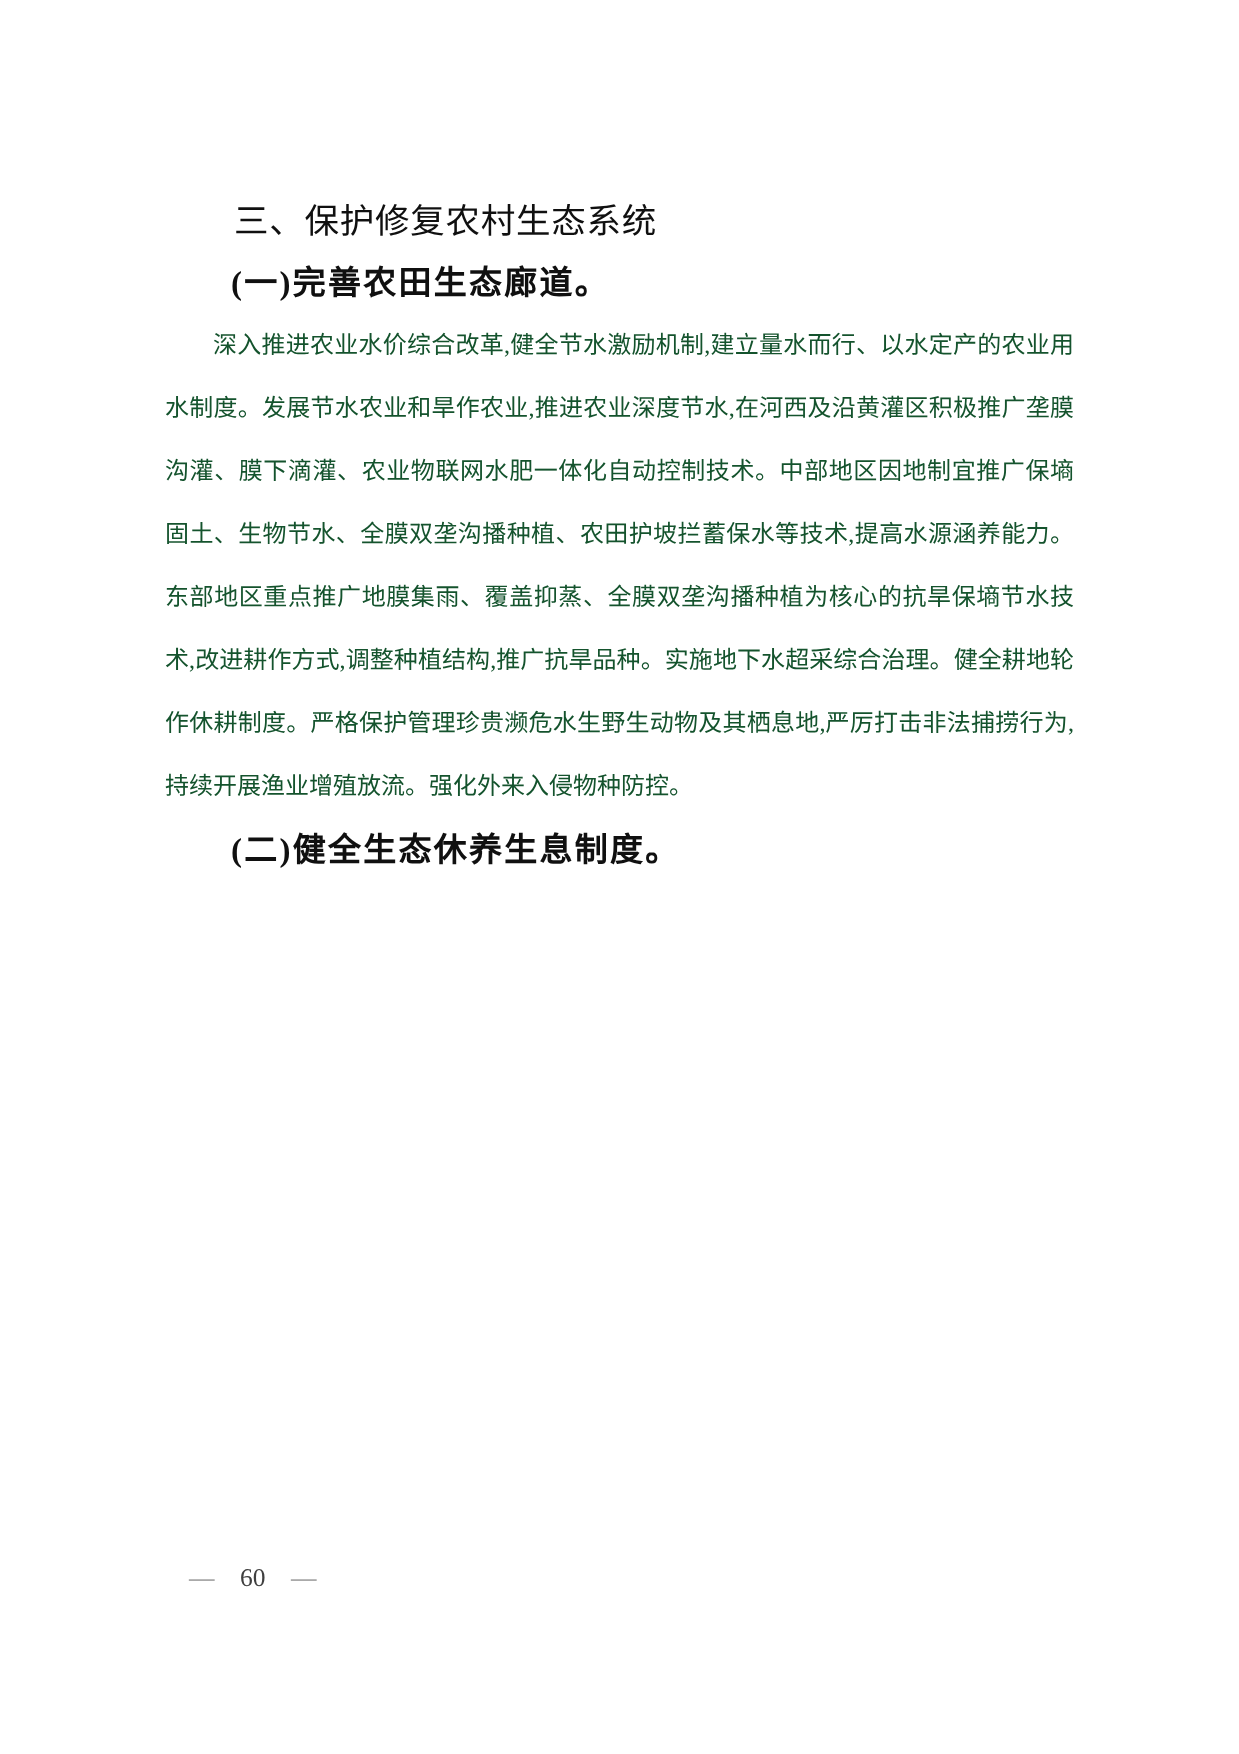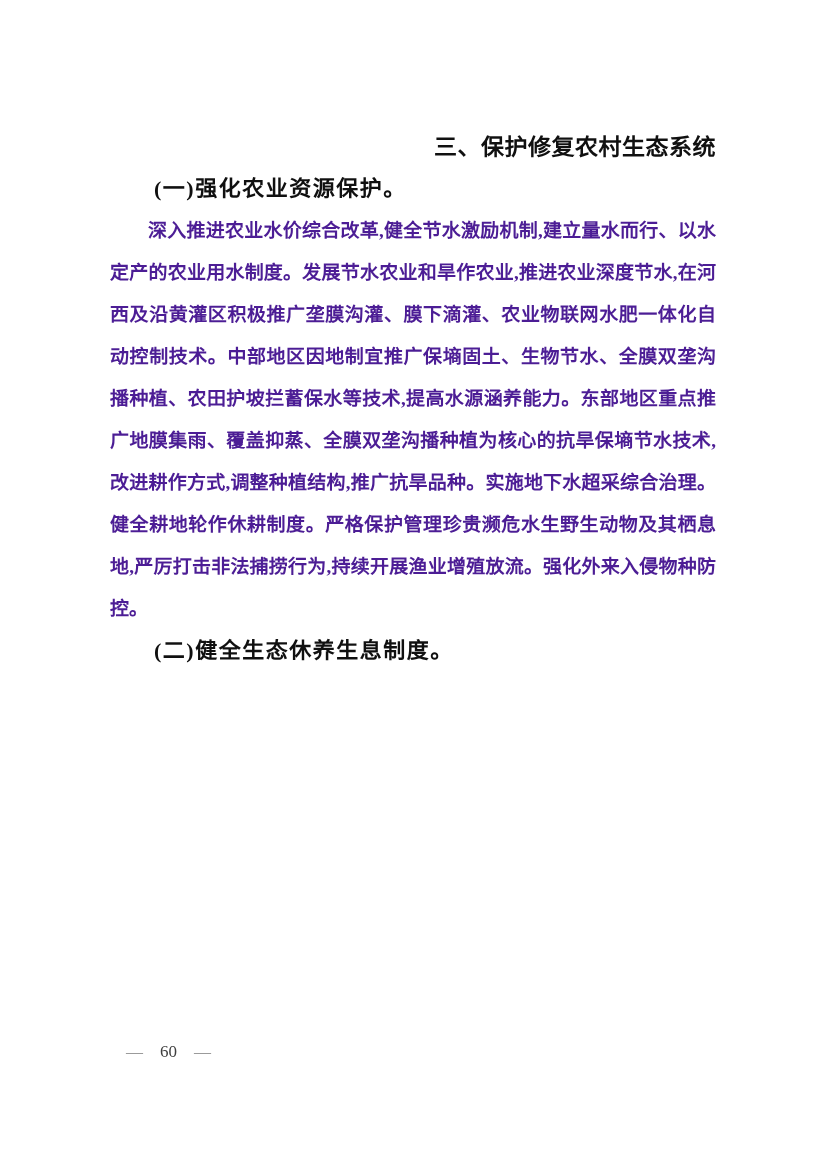--- a/index.html
+++ b/index.html
@@ -17,49 +17,47 @@
     color: #141414;
   }
   .content {
     position: absolute;
     left: 110px;
     top: 126px;
     width: 606px;
   }
   .doc-heading {
     font-family: "Liberation Sans", "DejaVu Sans", sans-serif;
-    font-weight: 700;
+    font-weight: 400;
     font-size: 23px;
     line-height: 42px;
     letter-spacing: 0.5px;
     text-indent: 2em;
     color: #101010;
     white-space: nowrap;
-    text-align: right;
   }
   .sub-heading {
     font-family: "Liberation Serif", "DejaVu Serif", serif;
     font-weight: 700;
     font-size: 22px;
     line-height: 42px;
     letter-spacing: 1.5px;
     text-indent: 2em;
     color: #101010;
     white-space: nowrap;
   }
   .body-para {
-    font-size: 19px;
+    font-size: 16px;
     line-height: 42px;
     text-align: justify;
     text-align-last: left;
     text-indent: 2em;
     letter-spacing: 0;
-    color: #4c1d95;
+    color: #14532d;
     margin: 0;
-    font-weight: bold;
   }
   .page-number {
     position: absolute;
     left: 126px;
     top: 1042px;
     font-family: "Liberation Serif", "DejaVu Serif", serif;
     font-size: 17px;
     color: #3f3f3f;
     display: flex;
     align-items: center;
@@ -74,21 +72,21 @@
   }
 </style>
 </head>
 <body>
 
 <div class="page">
   <div class="content">
 
     <div class="doc-heading">三、保护修复农村生态系统</div>
 
-    <div class="sub-heading">(一)强化农业资源保护。</div>
+    <div class="sub-heading">(一)完善农田生态廊道。</div>
 
     <p class="body-para">深入推进农业水价综合改革,健全节水激励机制,建立量水而行、以水定产的农业用水制度。发展节水农业和旱作农业,推进农业深度节水,在河西及沿黄灌区积极推广垄膜沟灌、膜下滴灌、农业物联网水肥一体化自动控制技术。中部地区因地制宜推广保墒固土、生物节水、全膜双垄沟播种植、农田护坡拦蓄保水等技术,提高水源涵养能力。东部地区重点推广地膜集雨、覆盖抑蒸、全膜双垄沟播种植为核心的抗旱保墒节水技术,改进耕作方式,调整种植结构,推广抗旱品种。实施地下水超采综合治理。健全耕地轮作休耕制度。严格保护管理珍贵濒危水生野生动物及其栖息地,严厉打击非法捕捞行为,持续开展渔业增殖放流。强化外来入侵物种防控。</p>
 
     <div class="sub-heading">(二)健全生态休养生息制度。</div>
 
 
 
   </div>
 
   <div class="page-number">

